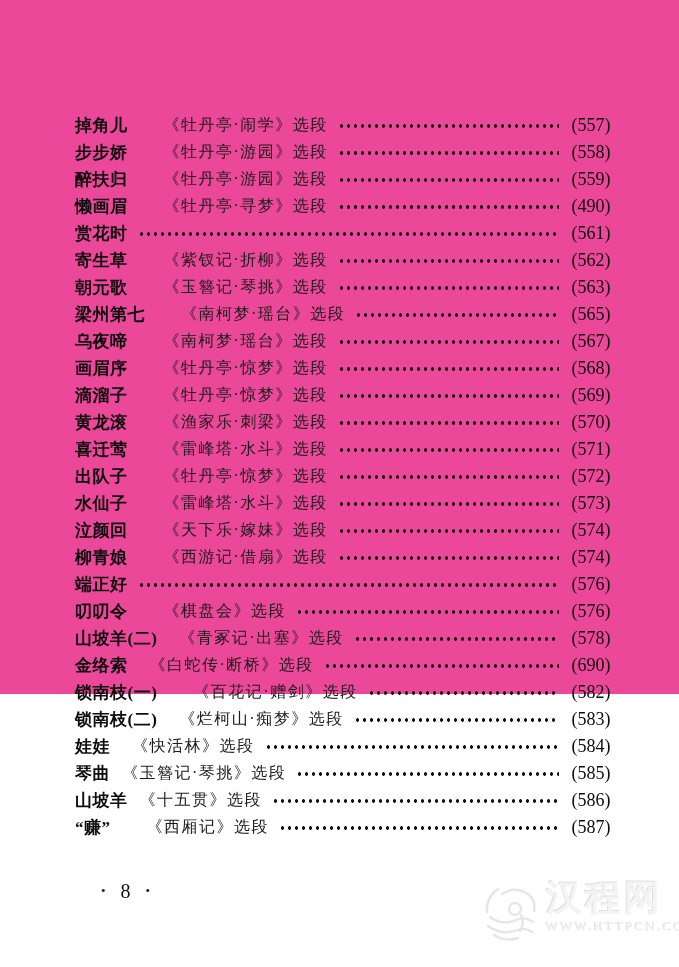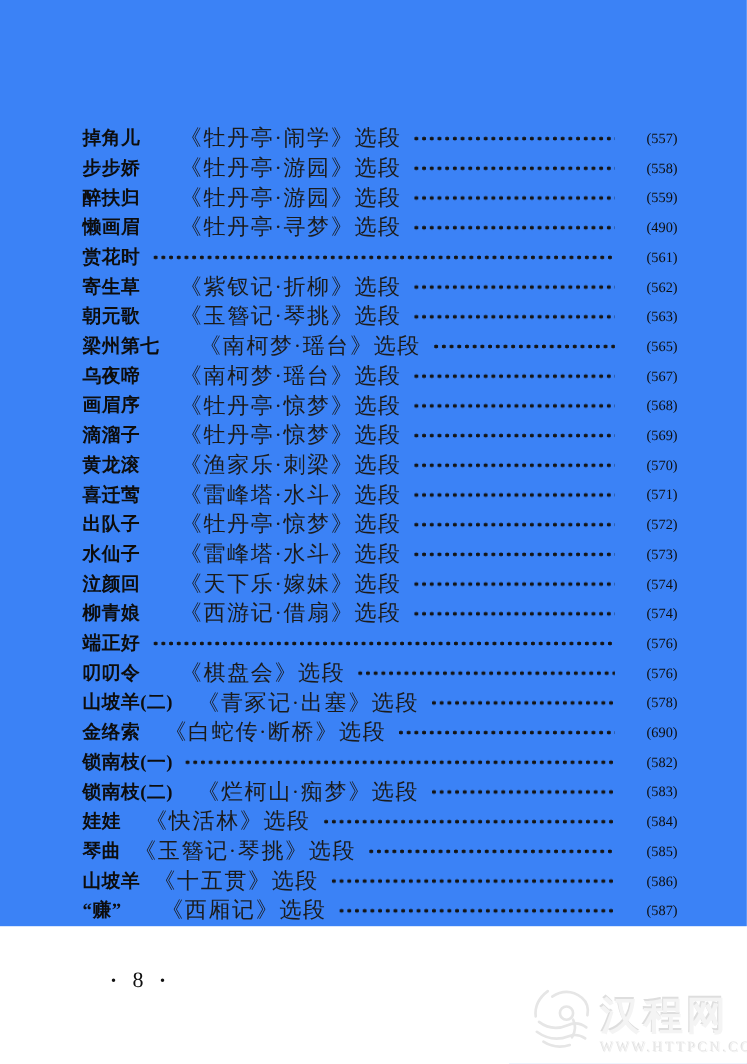--- a/index.html
+++ b/index.html
@@ -7,22 +7,22 @@
     padding: 0;
     width: 679px;
     height: 967px;
     background: #ffffff;
     overflow: hidden;
     font-family: "Liberation Serif", "DejaVu Serif", serif;
   }
   .page {
     position: relative;
     width: 679px;
-    height: 842px;
-    background: #3b82f6;
+    height: 694px;
+    background: #ec4899;
   }
   .toc {
     position: absolute;
     left: 75px;
     top: 112px;
     width: 541px;
   }
   .toc-row {
     display: flex;
     align-items: center;
@@ -32,21 +32,21 @@
   .title {
     flex: none;
     font-size: 17px;
     font-weight: bold;
     color: #0d0d0d;
     letter-spacing: 0.5px;
   }
   .source {
     flex: none;
     margin-left: 36px;
-    font-size: 20px;
+    font-size: 16px;
     color: #1b1b1b;
     letter-spacing: 1.5px;
   }
   
   .toc-row:nth-child(25) .source,
   .toc-row:nth-child(26) .source,
   .toc-row:nth-child(28) .source { margin-left: 12px; }
   
   .toc-row:nth-child(20) .source,
   .toc-row:nth-child(21) .source,
@@ -58,22 +58,22 @@
     height: 8px;
     margin: 1px 7px 0 10px;
     background-image: radial-gradient(circle, #141414 1.55px, rgba(0,0,0,0) 1.95px);
     background-size: 7px 8px;
     background-repeat: repeat-x;
     background-position: left center;
   }
   .pagenum {
     flex: none;
     width: 50px;
-    text-align: right;
-    font-size: 13px;
+    text-align: center;
+    font-size: 18px;
     color: #0d0d0d;
     font-family: "Liberation Serif", "DejaVu Serif", serif;
   }
   .folio {
     position: absolute;
     left: 101px;
     top: 880px;
     display: flex;
     align-items: center;
     color: #101010;
@@ -88,21 +88,21 @@
     margin: 0 15px;
     font-family: "Liberation Serif", "DejaVu Serif", serif;
   }
   .watermark {
     position: absolute;
     left: 478px;
     top: 878px;
     width: 195px;
     height: 82px;
     display: flex;
-    align-items: flex-end;
+    align-items: flex-start;
   }
   .wm-logo {
     flex: none;
     width: 66px;
     height: 66px;
     margin-top: 4px;
   }
   .wm-text {
     flex: none;
     margin-left: 2px;
@@ -272,20 +272,21 @@
 
     <div class="toc-row">
       <span class="title">金络索</span>
       <span class="source">《白蛇传·断桥》选段</span>
       <span class="leader"></span>
       <span class="pagenum">(690)</span>
     </div>
 
     <div class="toc-row">
       <span class="title">锁南枝(一)</span>
+      <span class="source">《百花记·赠剑》选段</span>
       <span class="leader"></span>
       <span class="pagenum">(582)</span>
     </div>
 
     <div class="toc-row">
       <span class="title">锁南枝(二)</span>
       <span class="source">《烂柯山·痴梦》选段</span>
       <span class="leader"></span>
       <span class="pagenum">(583)</span>
     </div>

